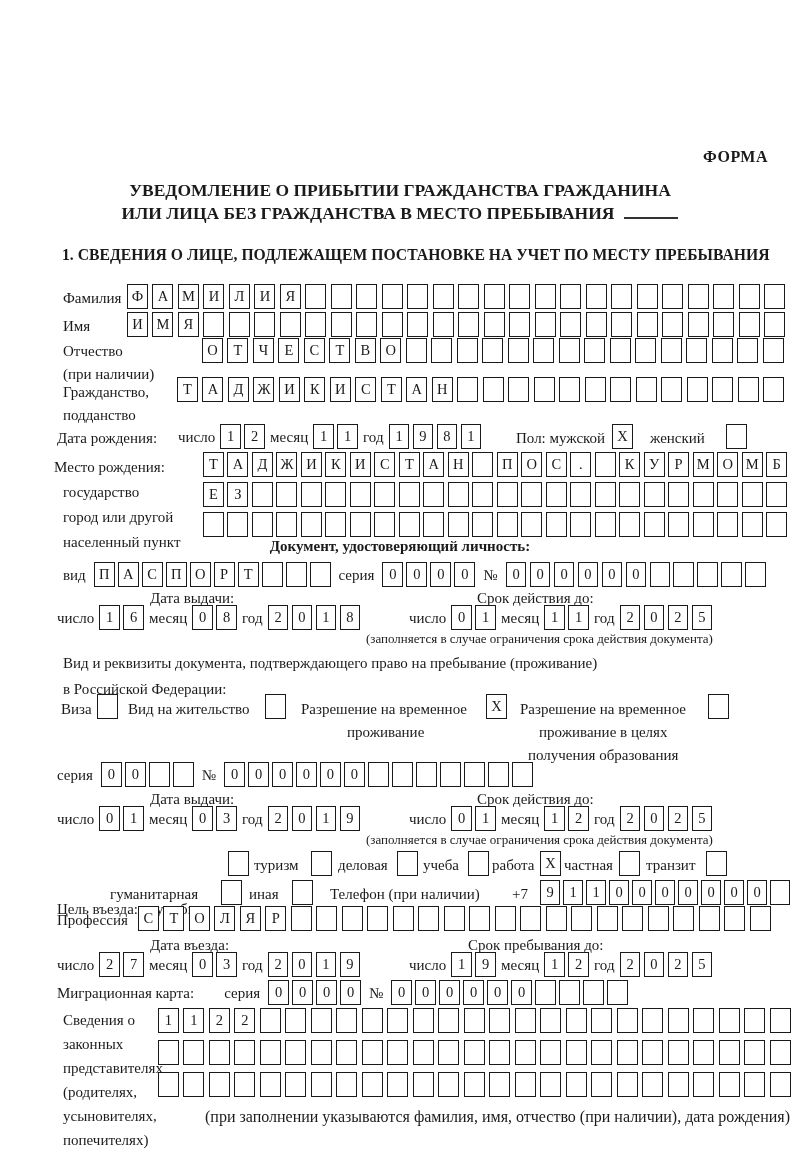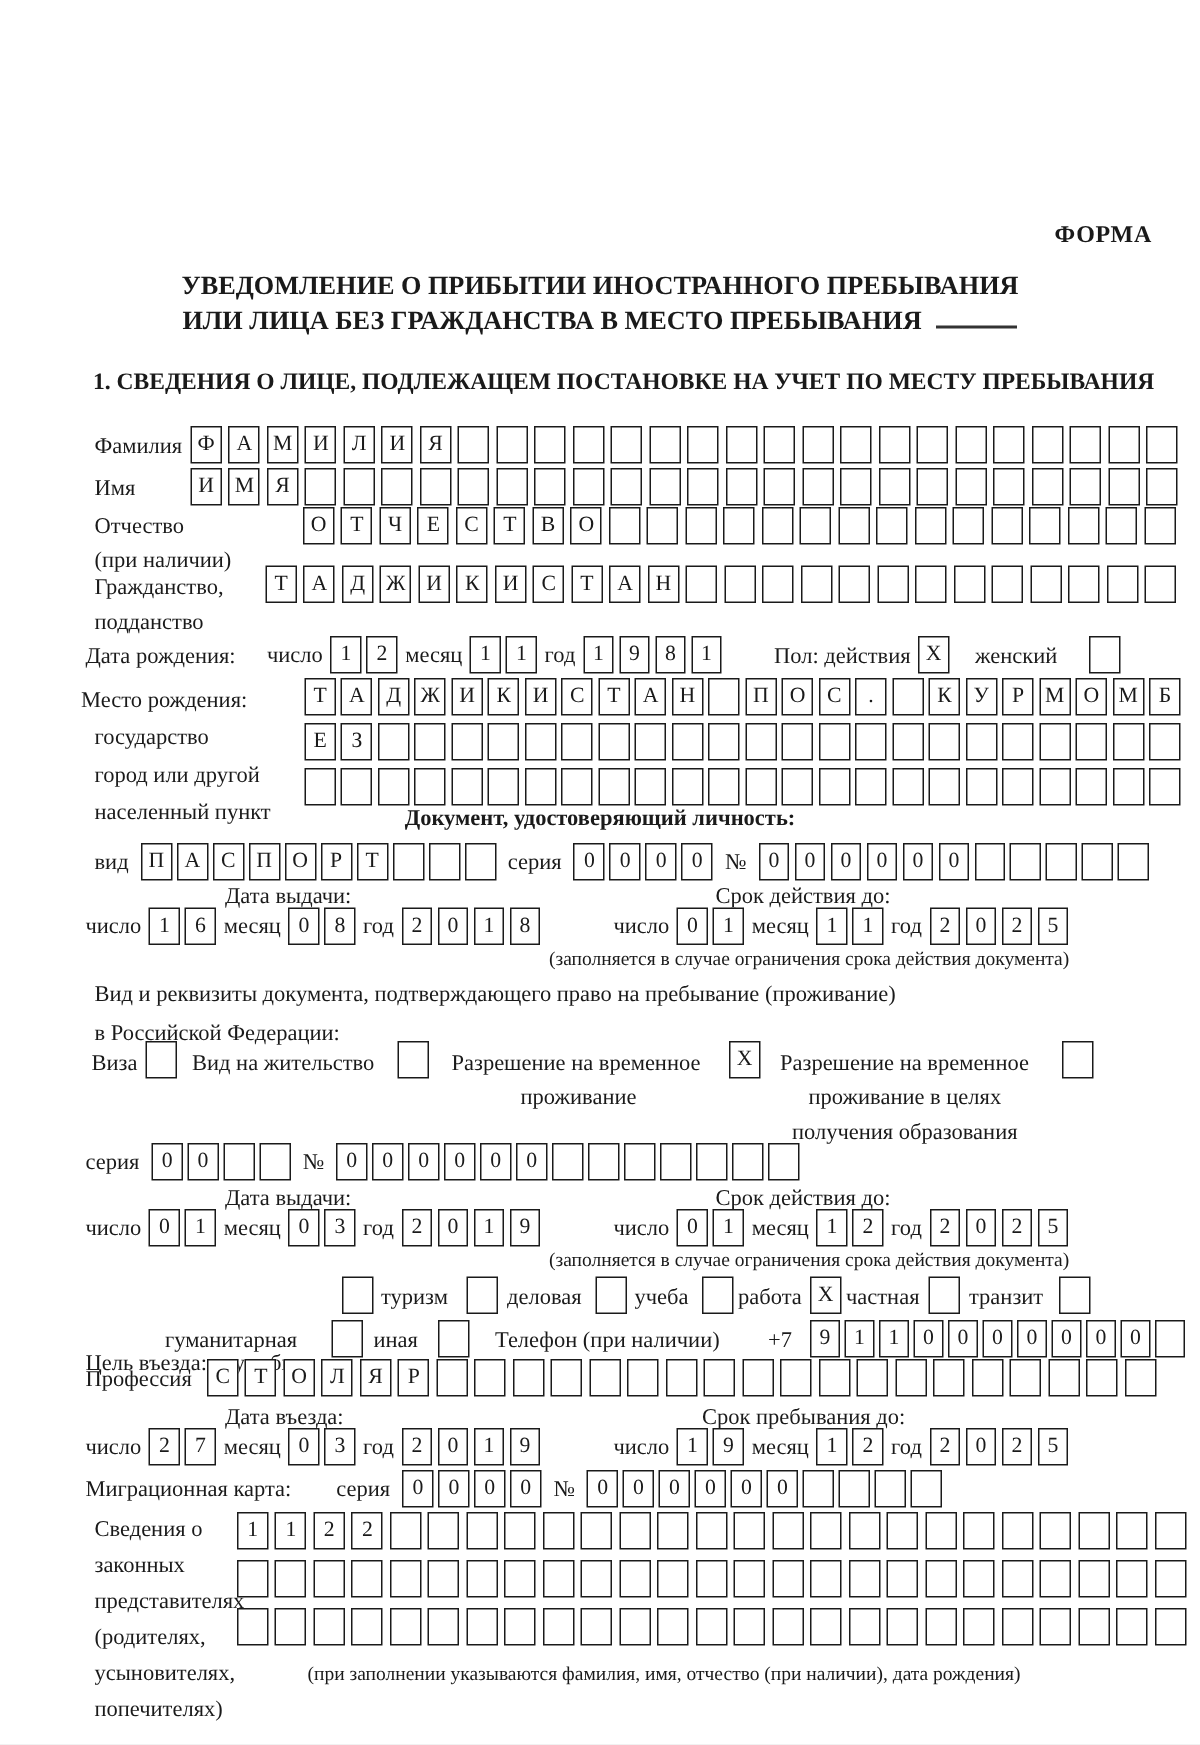--- a/index.html
+++ b/index.html
@@ -24,21 +24,21 @@
   .center-line{left:0;width:100%;text-align:center;}
   .note{font-size:13px;white-space:nowrap;}
 </style>
 </head>
 <body>
 
 <div id="page">
 
   <div class="abs bold" style="left:703px;top:148px;font-size:16px;letter-spacing:.5px">ФОРМА</div>
 
-  <div class="abs title-line" style="top:180px">УВЕДОМЛЕНИЕ О ПРИБЫТИИ ИНОСТРАННОГО ПРЕБЫВАНИЯ</div>
+  <div class="abs title-line" style="top:180px">УВЕДОМЛЕНИЕ О ПРИБЫТИИ ГРАЖДАНСТВА ГРАЖДАНИНА</div>
   <div class="abs title-line" style="top:203px">
     <span>ИЛИ ЛИЦА БЕЗ ГРАЖДАНСТВА В МЕСТО ПРЕБЫВАНИЯ</span><span class="title-blank"></span>
   </div>
   <div class="abs bold" style="left:62px;top:246px;font-size:15.7px;white-space:nowrap">1. СВЕДЕНИЯ О ЛИЦЕ, ПОДЛЕЖАЩЕМ ПОСТАНОВКЕ НА УЧЕТ ПО МЕСТУ ПРЕБЫВАНИЯ</div>
 
   <span class="abs lbl" style="left:63px;top:288px">Фамилия</span>
   <span class="abs cellrow" style="left:127px;top:284px">
       <span class="cell">Ф</span>
       <span class="cell">А</span>
       <span class="cell">М</span>
@@ -167,21 +167,21 @@
         <span class="cell">1</span>
       </span>
     <span class="lbl">год</span>
     <span class="cellrow g24">
         <span class="cell">1</span>
         <span class="cell">9</span>
         <span class="cell">8</span>
         <span class="cell">1</span>
       </span>
   </div>
-  <span class="abs lbl" style="left:516px;top:428px">Пол: действия</span>
+  <span class="abs lbl" style="left:516px;top:428px">Пол: мужской</span>
   <span class="abs cell" style="left:612px;top:424px">X</span>
   <span class="abs lbl" style="left:650px;top:428px">женский</span>
   <span class="abs cell" style="left:726px;top:424px"></span>
 
   <span class="abs lbl" style="left:54px;top:457px">Место рождения:</span>
   <span class="abs lbl" style="left:63px;top:482px">государство</span>
   <span class="abs lbl" style="left:63px;top:507px">город или другой</span>
   <span class="abs lbl" style="left:63px;top:532px">населенный пункт</span>
   <span class="abs cellrow g245" style="left:203px;top:452px">
       <span class="cell">Т</span>
@@ -634,15 +634,15 @@
       <span class="cell"></span>
       <span class="cell"></span>
       <span class="cell"></span>
       <span class="cell"></span>
       <span class="cell"></span>
       <span class="cell"></span>
       <span class="cell"></span>
       <span class="cell"></span>
       <span class="cell"></span>
     </span>
-  <span class="abs note" style="left:205px;top:1108px;font-size:13px">(при заполнении указываются фамилия, имя, отчество (при наличии), дата рождения)</span>
+  <span class="abs note" style="left:205px;top:1108px;font-size:16px">(при заполнении указываются фамилия, имя, отчество (при наличии), дата рождения)</span>
 
 </div>
 
 </body></html>

